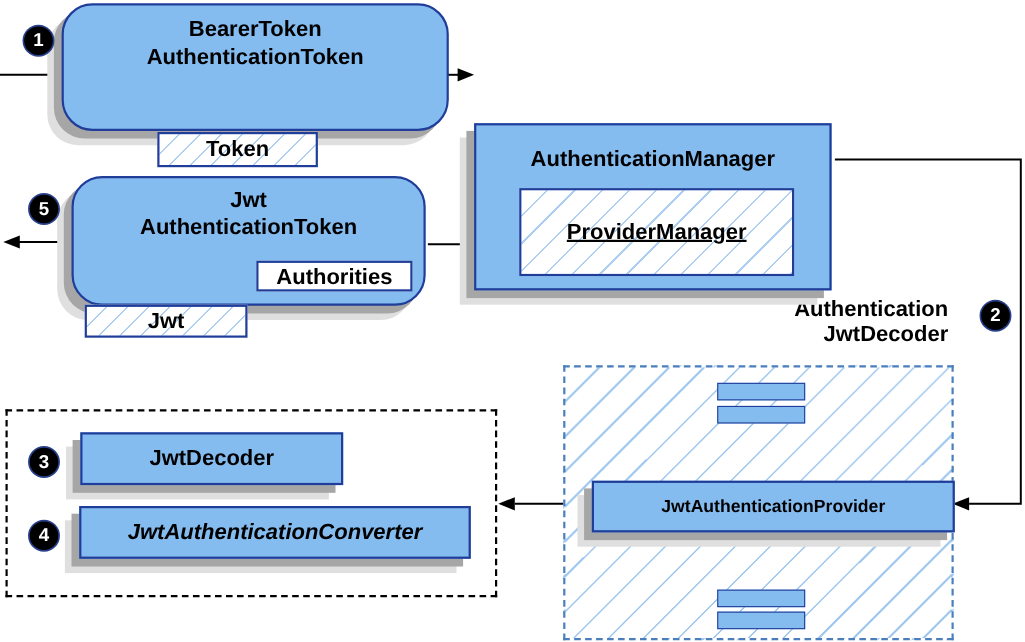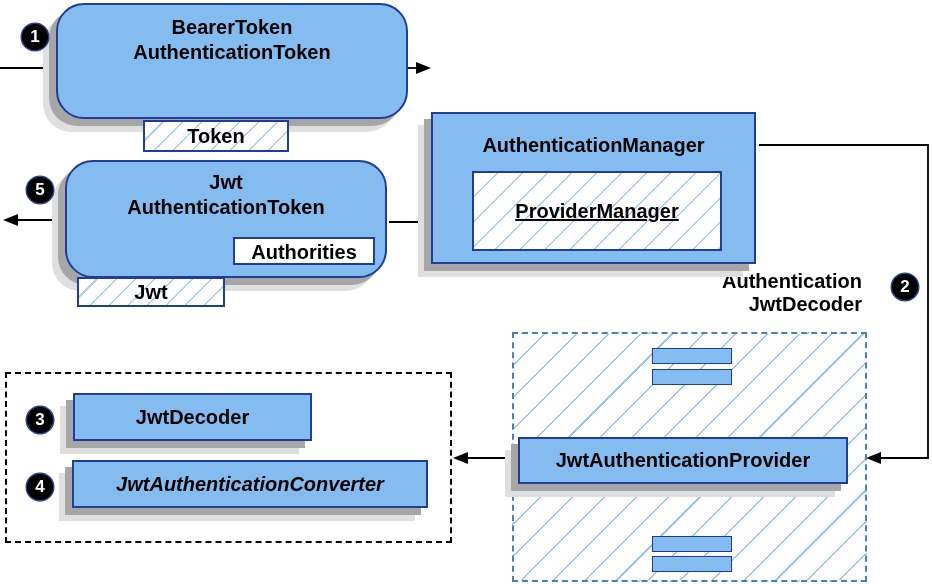--- a/index.html
+++ b/index.html
@@ -101,21 +101,21 @@
   </div>
 
   <div class="group-title" style="left:542px;top:270px;width:320px;">
     <span class="lbl">Authentication</span>
     <span class="lbl">JwtDecoder</span>
   </div>
 
   <div class="dashed-blue hatch-lg" style="left:512px;top:332px;width:355px;height:250px;">
     <div class="bar" style="left:138px;top:14px;"></div>
     <div class="bar" style="left:138px;top:35px;"></div>
-    <div class="node" style="left:4px;top:103px;width:330px;height:47px;font-size:20px;line-height:43px;">JwtAuthenticationProvider</div>
+    <div class="node" style="left:24px;top:103px;width:330px;height:47px;font-size:16px;line-height:43px;">JwtAuthenticationProvider</div>
     <div class="bar" style="left:138px;top:202px;"></div>
     <div class="bar" style="left:138px;top:222px;"></div>
   </div>
 
   <div class="dashed-black" style="left:5px;top:372px;width:447px;height:171px;">
     <div class="node" style="left:66px;top:19px;width:239px;height:48px;font-size:20px;line-height:44px;">JwtDecoder</div>
     <div class="node" style="left:65px;top:86px;width:356px;height:48px;font-size:20px;line-height:44px;font-style:italic;">JwtAuthenticationConverter</div>
   </div>
 
 </div>

